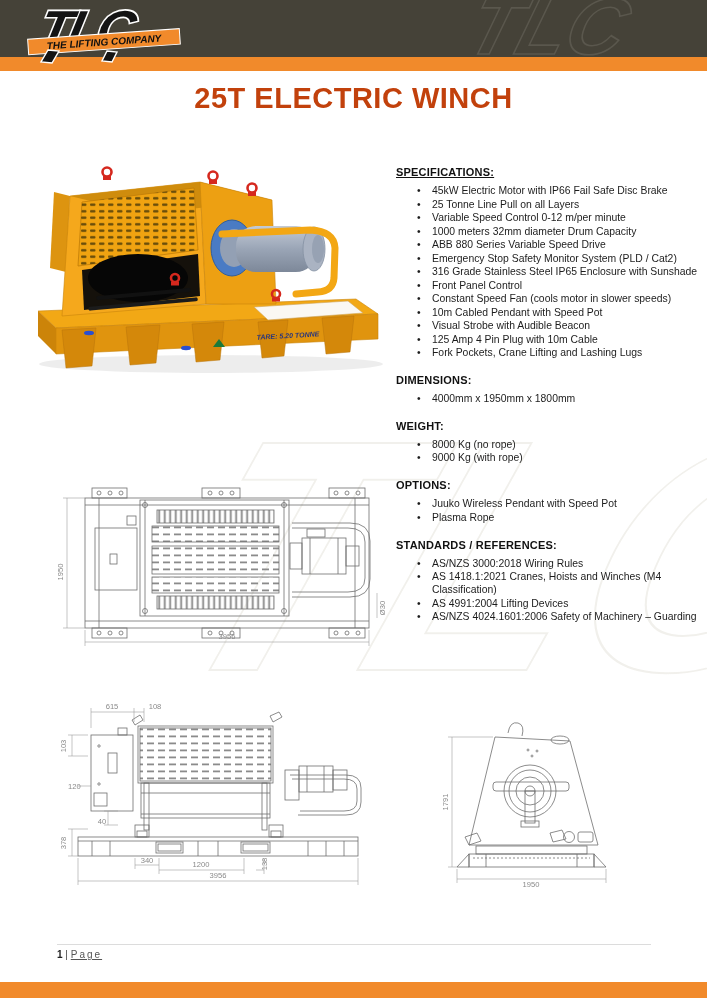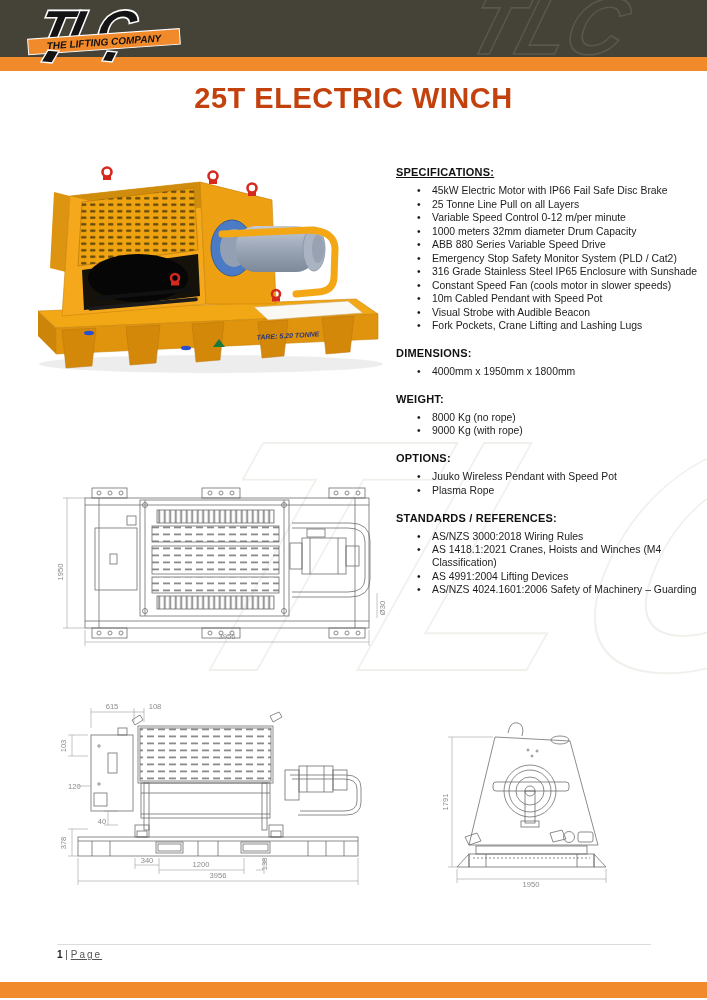--- a/index.html
+++ b/index.html
@@ -159,23 +159,25 @@
   <div class="spec-col">
     <div class="sec-heading first">SPECIFICATIONS:</div>
     <ul class="bullet-list">
         <li>45kW Electric Motor with IP66 Fail Safe Disc Brake</li>
         <li>25 Tonne Line Pull on all Layers</li>
         <li>Variable Speed Control 0-12 m/per minute</li>
         <li>1000 meters 32mm diameter Drum Capacity</li>
         <li>ABB 880 Series Variable Speed Drive</li>
         <li>Emergency Stop Safety Monitor System (PLD / Cat2)</li>
         <li>316 Grade Stainless Steel IP65 Enclosure with Sunshade</li>
+        <li>Front Panel Control</li>
         <li>Constant Speed Fan (cools motor in slower speeds)</li>
         <li>10m Cabled Pendant with Speed Pot</li>
         <li>Visual Strobe with Audible Beacon</li>
+        <li>125 Amp 4 Pin Plug with 10m Cable</li>
         <li>Fork Pockets, Crane Lifting and Lashing Lugs</li>
       </ul>
 
     <div class="sec-heading">DIMENSIONS:</div>
     <ul class="bullet-list">
         <li>4000mm x 1950mm x 1800mm</li>
       </ul>
 
     <div class="sec-heading">WEIGHT:</div>
     <ul class="bullet-list">

